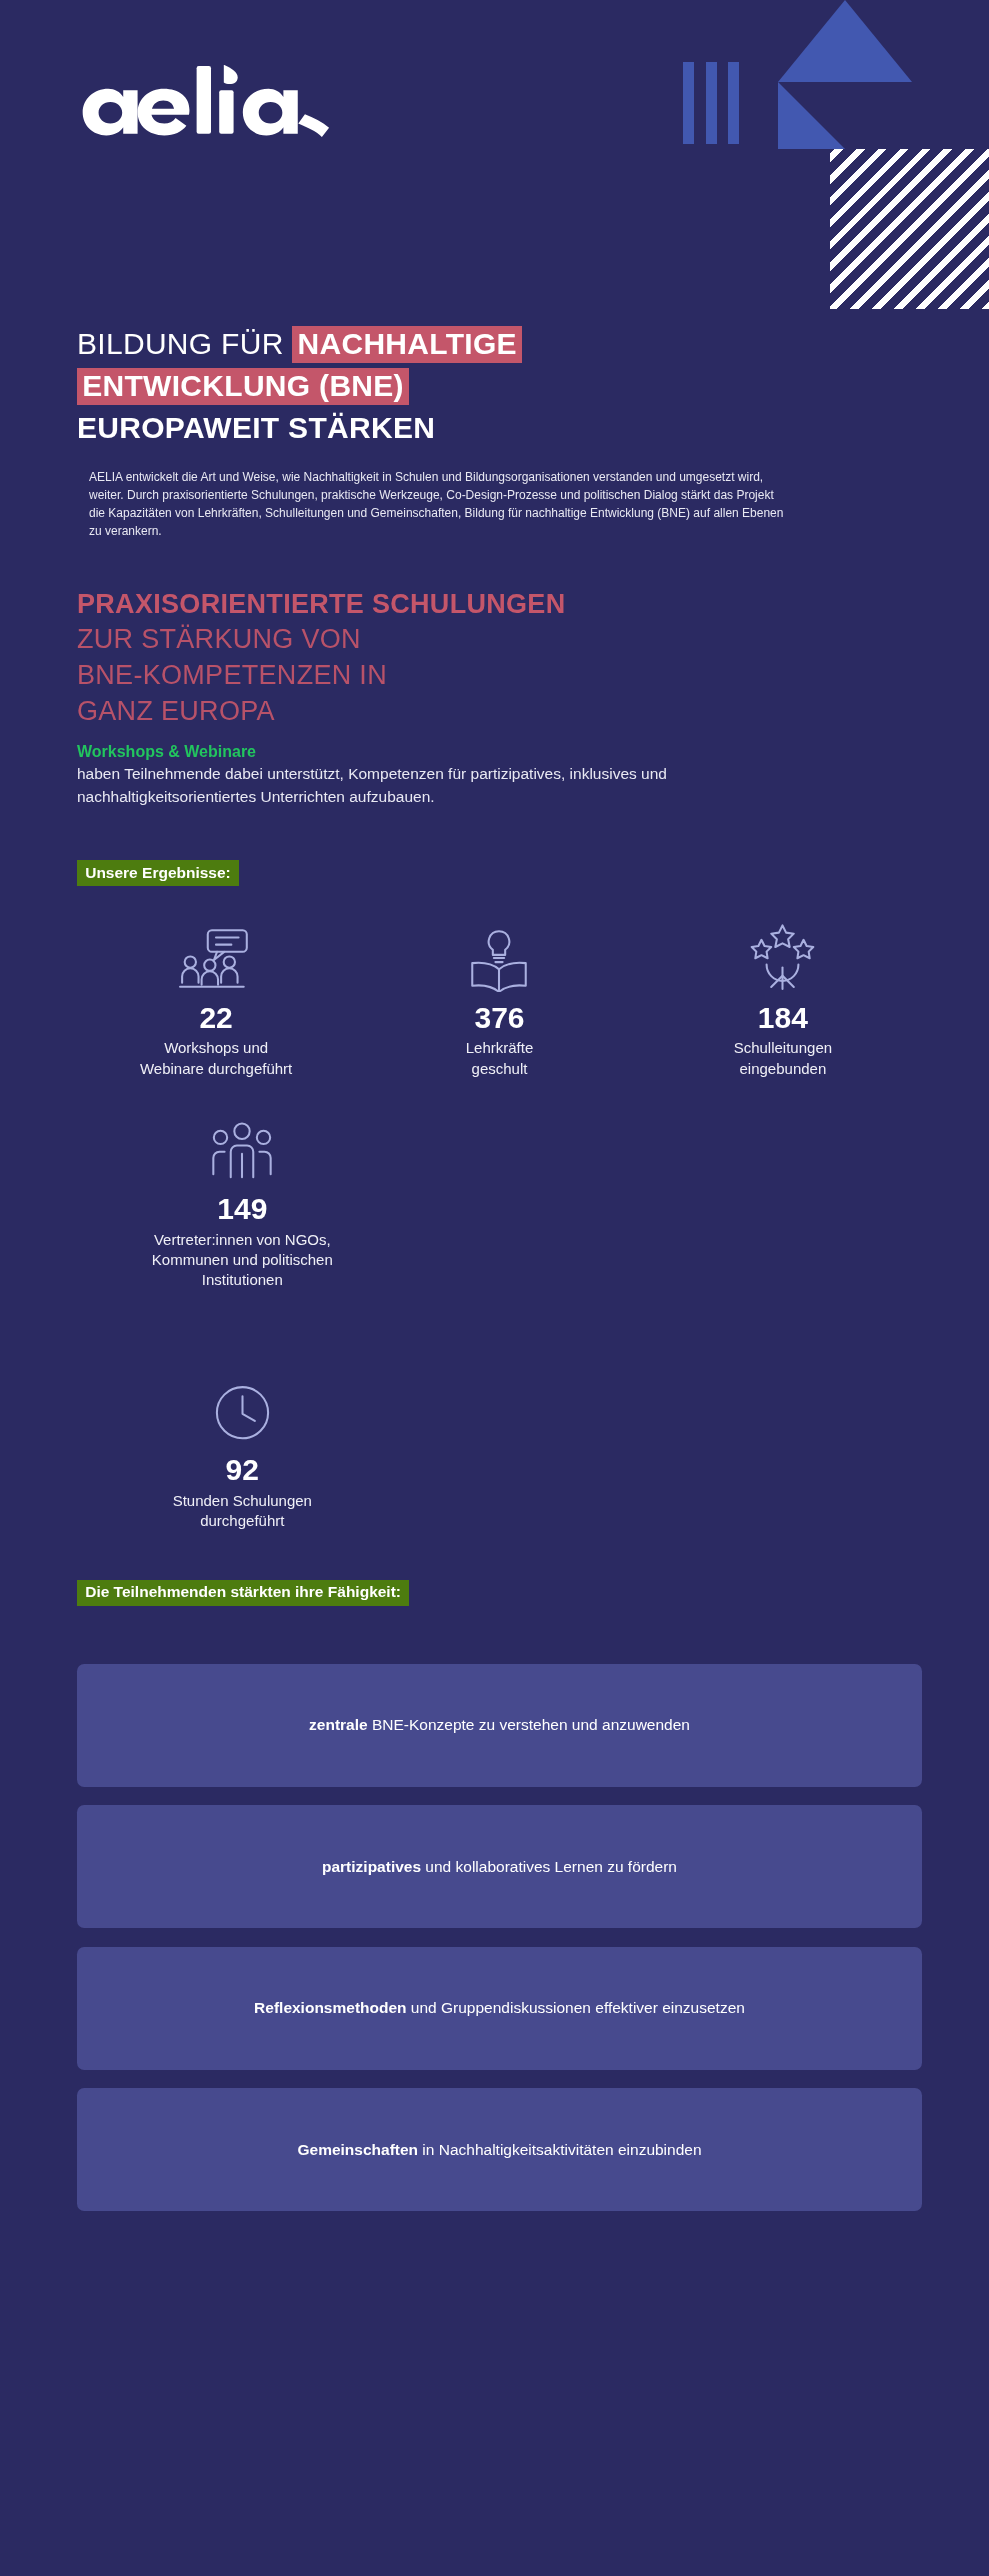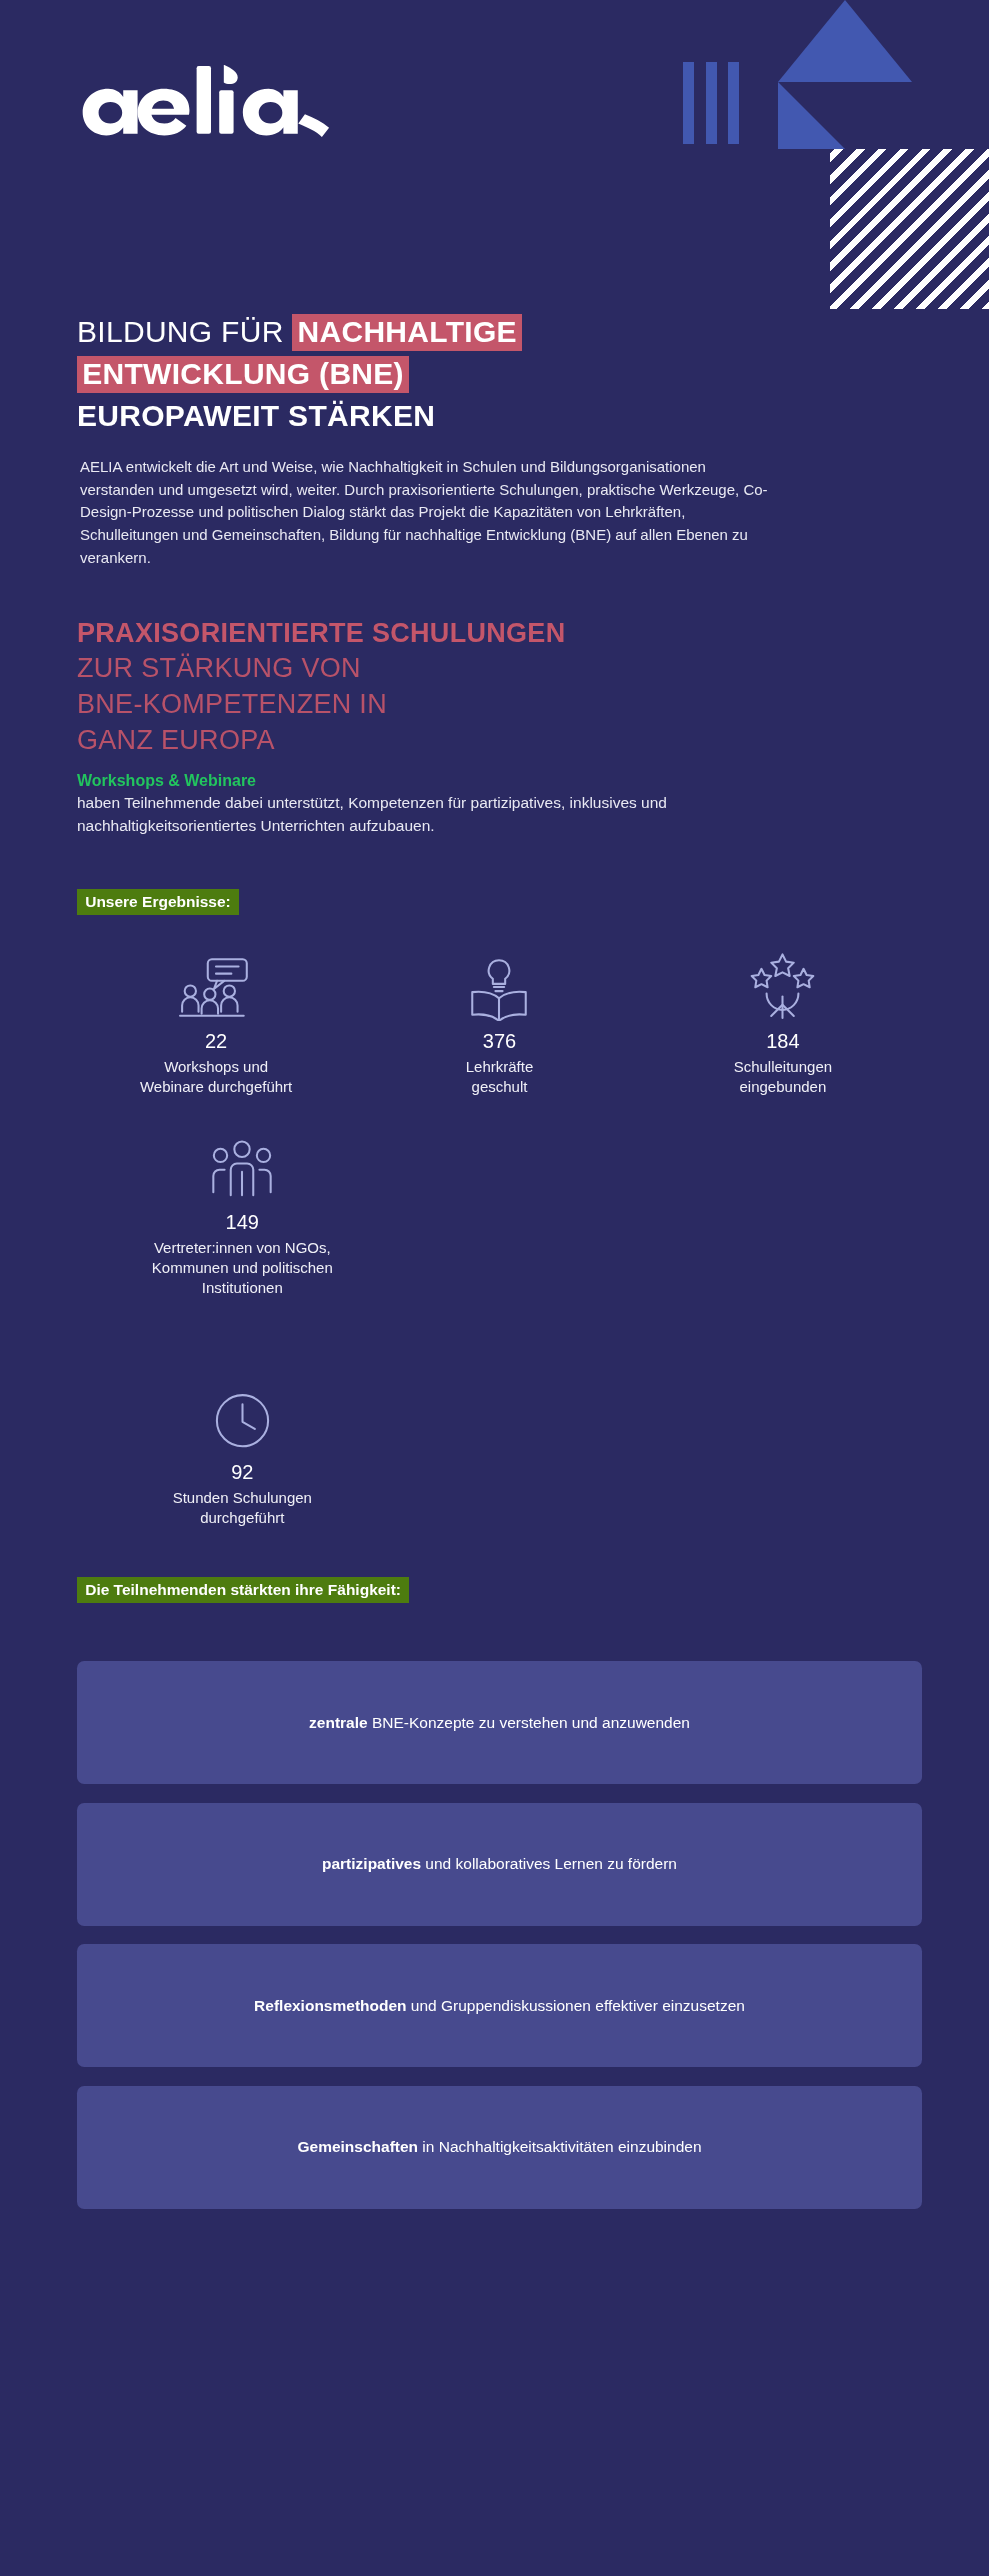--- a/index.html
+++ b/index.html
@@ -97,21 +97,21 @@
     position: absolute;
     top: 62px;
     left: 77px;
   }
   .logo-svg { display: block; }
 
   
   .content {
     position: absolute;
     left: 77px;
-    top: 312px;
+    top: 324px;
     width: 845px;
   }
 
   
   .headline {
     font-size: 30px;
     line-height: 1.30;
     font-weight: 400;
     letter-spacing: 0.3px;
     margin: 0 0 20.6px 0;
@@ -122,25 +122,25 @@
     background: #c4566a;
     font-weight: 700;
     padding: 1px 5.2px 3.1px 5.2px;
     box-decoration-break: clone;
     -webkit-box-decoration-break: clone;
   }
   .hl-bold { font-weight: 700; }
 
   
   .lead {
-    font-size: 15px;
+    font-size: 12px;
     line-height: 1.52;
     font-weight: 400;
     color: #e9e9f3;
-    margin: 0 0 46px 3px;
+    margin: 0 0 46px 12px;
     max-width: 696px;
   }
 
   
   .sec-head {
     margin: 0 0 13.4px 0;
     font-size: 27px;
     line-height: 1.32;
     font-weight: 700;
     color: #c4566a;
@@ -192,22 +192,22 @@
   }
   .stats-row.two .stat { width: 33%; }
   .stat-icon {
     height: 77px;
     display: flex;
     align-items: flex-end;
     justify-content: center;
     margin-bottom: 9.3px;
   }
   .stat-num {
-    font-size: 20px;
-    font-weight: 400;
+    font-size: 30px;
+    font-weight: 700;
     line-height: 1.05;
     margin-bottom: 5.2px;
   }
   .stat-label {
     font-size: 15px;
     line-height: 1.35;
     color: #f0f0f7;
   }
 
   

